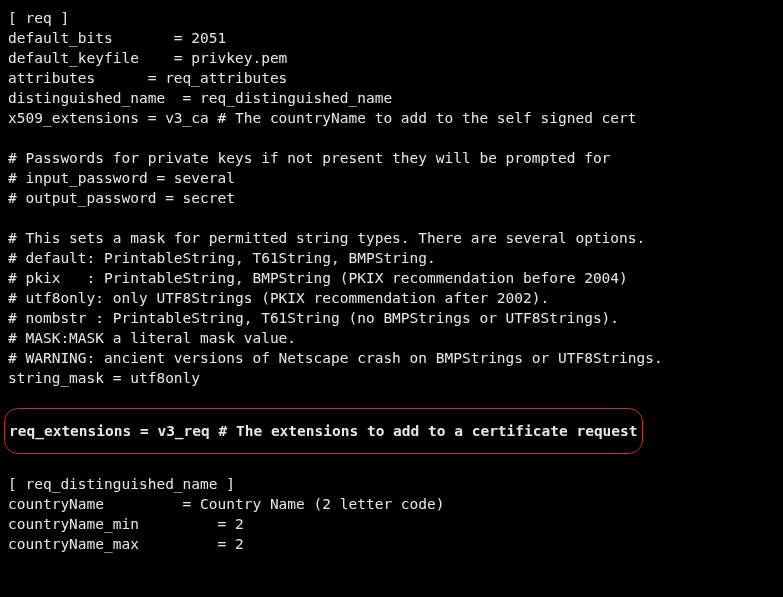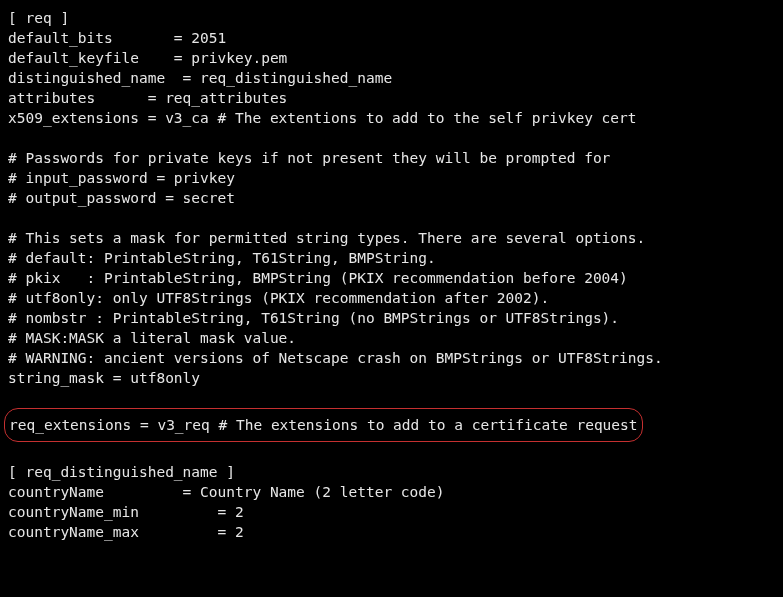--- a/index.html
+++ b/index.html
@@ -15,38 +15,39 @@
   }
   .line {
     white-space: pre;
     display: block;
     min-height: 20px;
   }
   .highlight {
     display: inline-block;
     border: 1.5px solid #c53030;
     border-radius: 14px;
-    padding: 6px 4px;
+    padding: 12px 4px;
     margin-left: -4px;
     line-height: 20px;
+    font-weight: bold;
   }
 </style>
 </head>
 <body>
 
 <div id="config-block">
     <div class="line">[ req ]</div>
     <div class="line">default_bits       = 2051</div>
     <div class="line">default_keyfile    = privkey.pem</div>
+    <div class="line">attributes      = req_attributes</div>
     <div class="line">distinguished_name  = req_distinguished_name</div>
-    <div class="line">attributes      = req_attributes</div>
-    <div class="line">x509_extensions = v3_ca # The extentions to add to the self privkey cert</div>
+    <div class="line">x509_extensions = v3_ca # The countryName to add to the self signed cert</div>
     <div class="line">&nbsp;</div>
     <div class="line"># Passwords for private keys if not present they will be prompted for</div>
-    <div class="line"># input_password = privkey</div>
+    <div class="line"># input_password = several</div>
     <div class="line"># output_password = secret</div>
     <div class="line">&nbsp;</div>
     <div class="line"># This sets a mask for permitted string types. There are several options.</div>
     <div class="line"># default: PrintableString, T61String, BMPString.</div>
     <div class="line"># pkix   : PrintableString, BMPString (PKIX recommendation before 2004)</div>
     <div class="line"># utf8only: only UTF8Strings (PKIX recommendation after 2002).</div>
     <div class="line"># nombstr : PrintableString, T61String (no BMPStrings or UTF8Strings).</div>
     <div class="line"># MASK:MASK a literal mask value.</div>
     <div class="line"># WARNING: ancient versions of Netscape crash on BMPStrings or UTF8Strings.</div>
     <div class="line">string_mask = utf8only</div>

